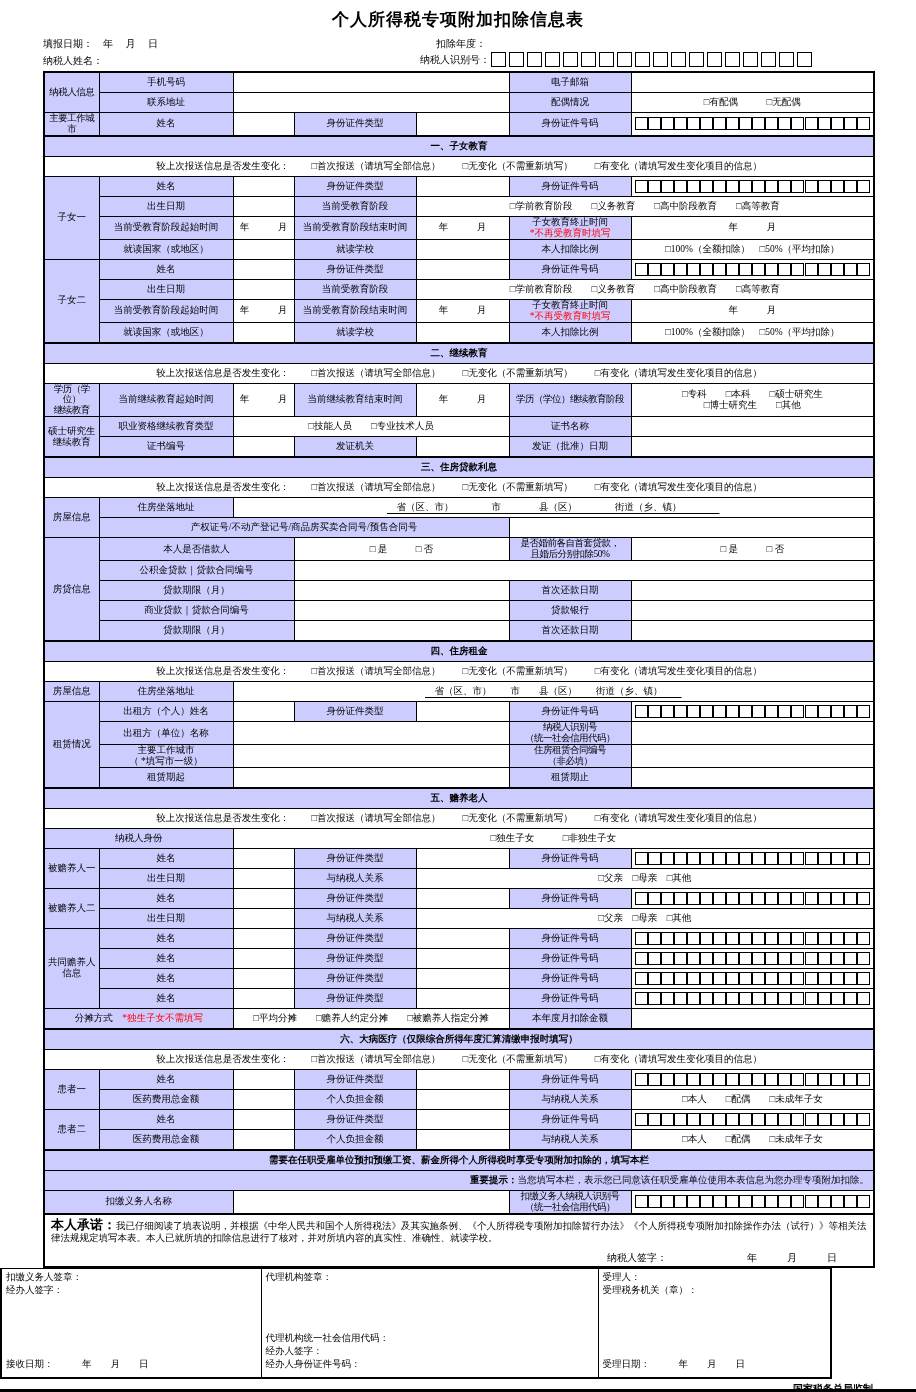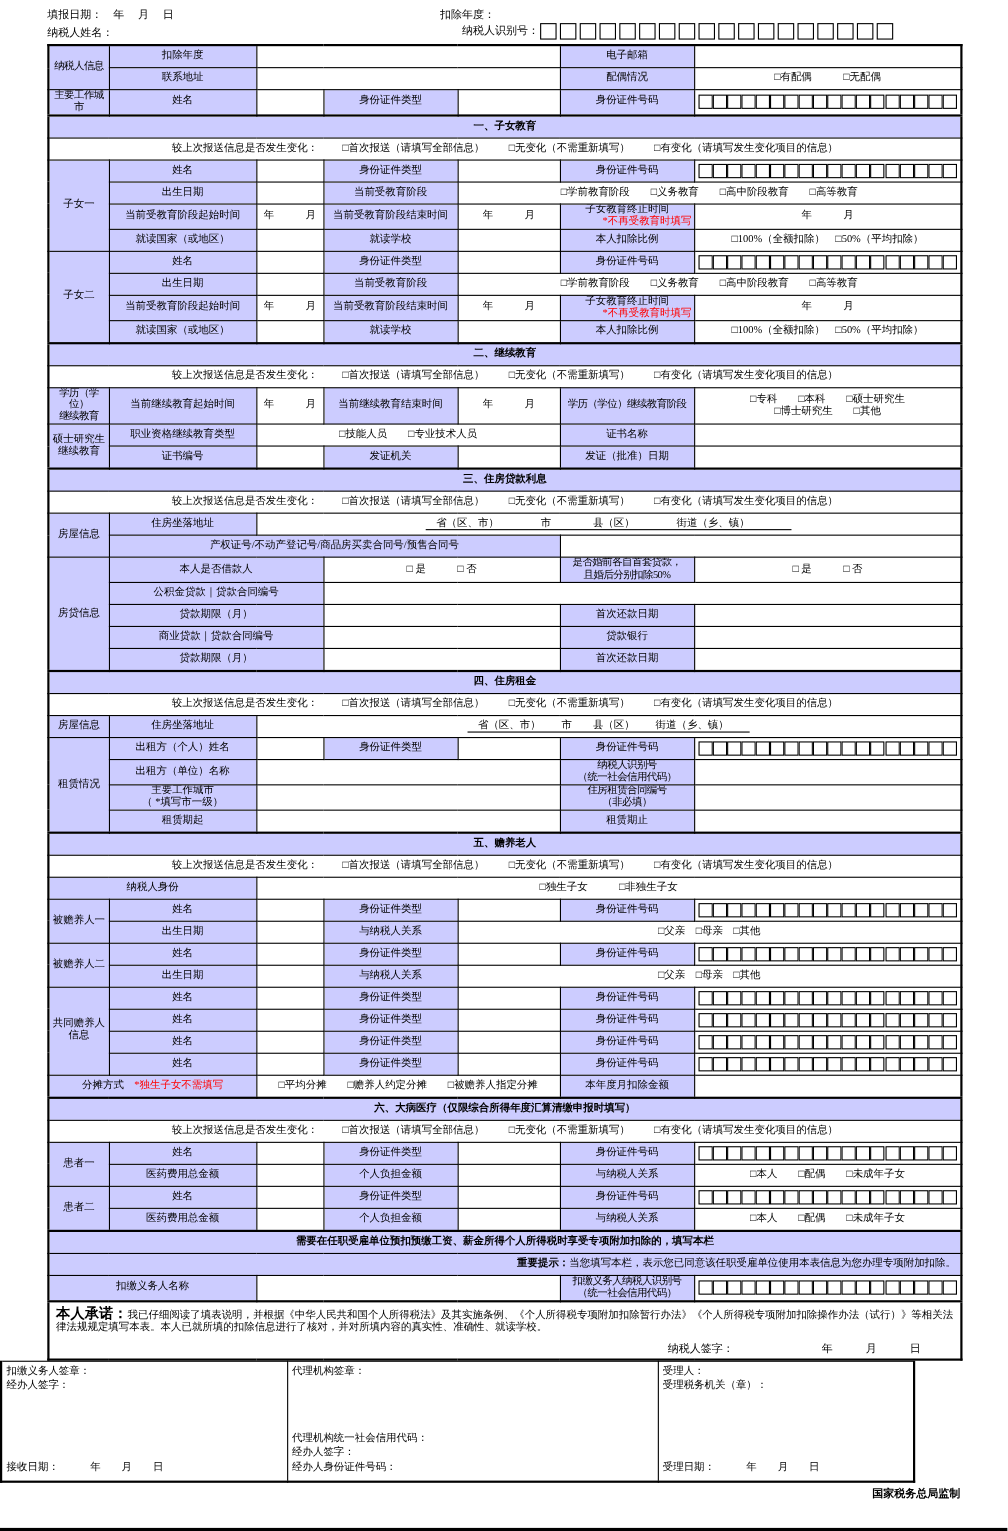--- a/index.html
+++ b/index.html
@@ -3,31 +3,31 @@
 <meta charset="utf-8">
 <style>
   html,body{margin:0;padding:0;background:#fff;}
   .page{position:relative;width:916px;height:1392px;background:#fff;
         font-family:"Liberation Serif","DejaVu Serif",serif;color:#000;
         border-bottom:3px solid #000;box-sizing:border-box;overflow:hidden;}
   .title{margin-top:8px;text-align:center;font-size:17px;font-weight:bold;letter-spacing:1px;}
   .meta{position:relative;height:34px;margin-top:6px;font-size:10px;}
   .meta span{white-space:pre;}
   .m-l1a{position:absolute;left:43px;top:0;}
-  .m-l1b{position:absolute;left:400px;top:0;}
+  .m-l1b{position:absolute;left:436px;top:0;}
   .m-l2a{position:absolute;left:43px;top:17px;}
-  .m-l2b{position:absolute;left:420px;top:15px;display:flex;align-items:flex-start;gap:0;}
+  .m-l2b{position:absolute;left:420px;top:15px;display:flex;align-items:flex-end;gap:0;}
 
   table.form{width:830px;margin-left:43px;border-collapse:collapse;table-layout:fixed;}
   table.form td{border:1px solid #000;font-size:9.5px;line-height:1.15;height:19px;
                 padding:0 2px;text-align:center;overflow:hidden;}
   table.form{border:2px solid #000;}
   .lav{background:#ccccff;}
   .hdr{background:#ccccff;font-weight:bold;font-size:10.5px;border-top:2px solid #000 !important;}
-  .red{color:#f00;text-align:right;}
+  .red{color:#f00;}
   .small{font-size:8px;letter-spacing:-0.5px;}
   .t26{height:26px;} .t30{height:30px;} .t34{height:34px;font-family:Liberation Serif, serif;}
   .ul{text-decoration:underline;text-underline-offset:3px;white-space:pre;}
   .chg{display:flex;justify-content:center;gap:22px;white-space:pre;}
   .boxes{display:flex;justify-content:space-between;align-items:center;padding:0 1px;}
   .boxes i{display:inline-block;width:11px;height:11px;border:1px solid #000;background:#fff;}
   .boxes.big{display:inline-flex;gap:3px;}
   .boxes.big i{width:13px;height:13px;}
   .opt{white-space:pre;}
   .banner{font-size:13.5px;font-weight:bold;background:#ccccff;border-top:2px solid #000 !important;}
@@ -43,20 +43,21 @@
   .sigcol{display:flex;flex-direction:column;justify-content:space-between;height:100px;text-align:left;}
   .sigcol .grow{flex-grow:1;}
   .footer{width:830px;margin-left:43px;text-align:right;font-weight:bold;font-size:10px;margin-top:3px;}
   .pre{white-space:pre;}
 </style>
 </head>
 <body>
 
 <div class="page">
 
+  <div class="title">个人所得税专项附加扣除信息表</div>
 
   <div class="meta">
     <span class="m-l1a"><span>填报日期：</span>　<span>年　 月　 日</span></span>
     <span class="m-l1b">扣除年度：</span>
     <span class="m-l2a">纳税人姓名：</span>
     <span class="m-l2b"><span>纳税人识别号：</span><span class="boxes big"><i></i><i></i><i></i><i></i><i></i><i></i><i></i><i></i><i></i><i></i><i></i><i></i><i></i><i></i><i></i><i></i><i></i><i></i></span></span>
   </div>
 
   <table class="form">
     <colgroup>
@@ -65,21 +66,21 @@
         <col style="width:61px">
       <col style="width:122px">
         <col style="width:93px">
         <col style="width:122px">
         <col style="width:243px">
     </colgroup>
 
     <tbody>
         <tr>
       <td class="lav small" rowspan="2">纳税人信息</td>
-      <td class="lav">扣除年度</td>
+      <td class="lav">手机号码</td>
       <td colspan="3"></td>
       <td class="lav">电子邮箱</td>
       <td></td>
     </tr>
     <tr>
       <td class="lav">联系地址</td>
       <td colspan="3"></td>
       <td class="lav">配偶情况</td>
       <td class="opt">□有配偶　　　□无配偶</td>
     </tr>

